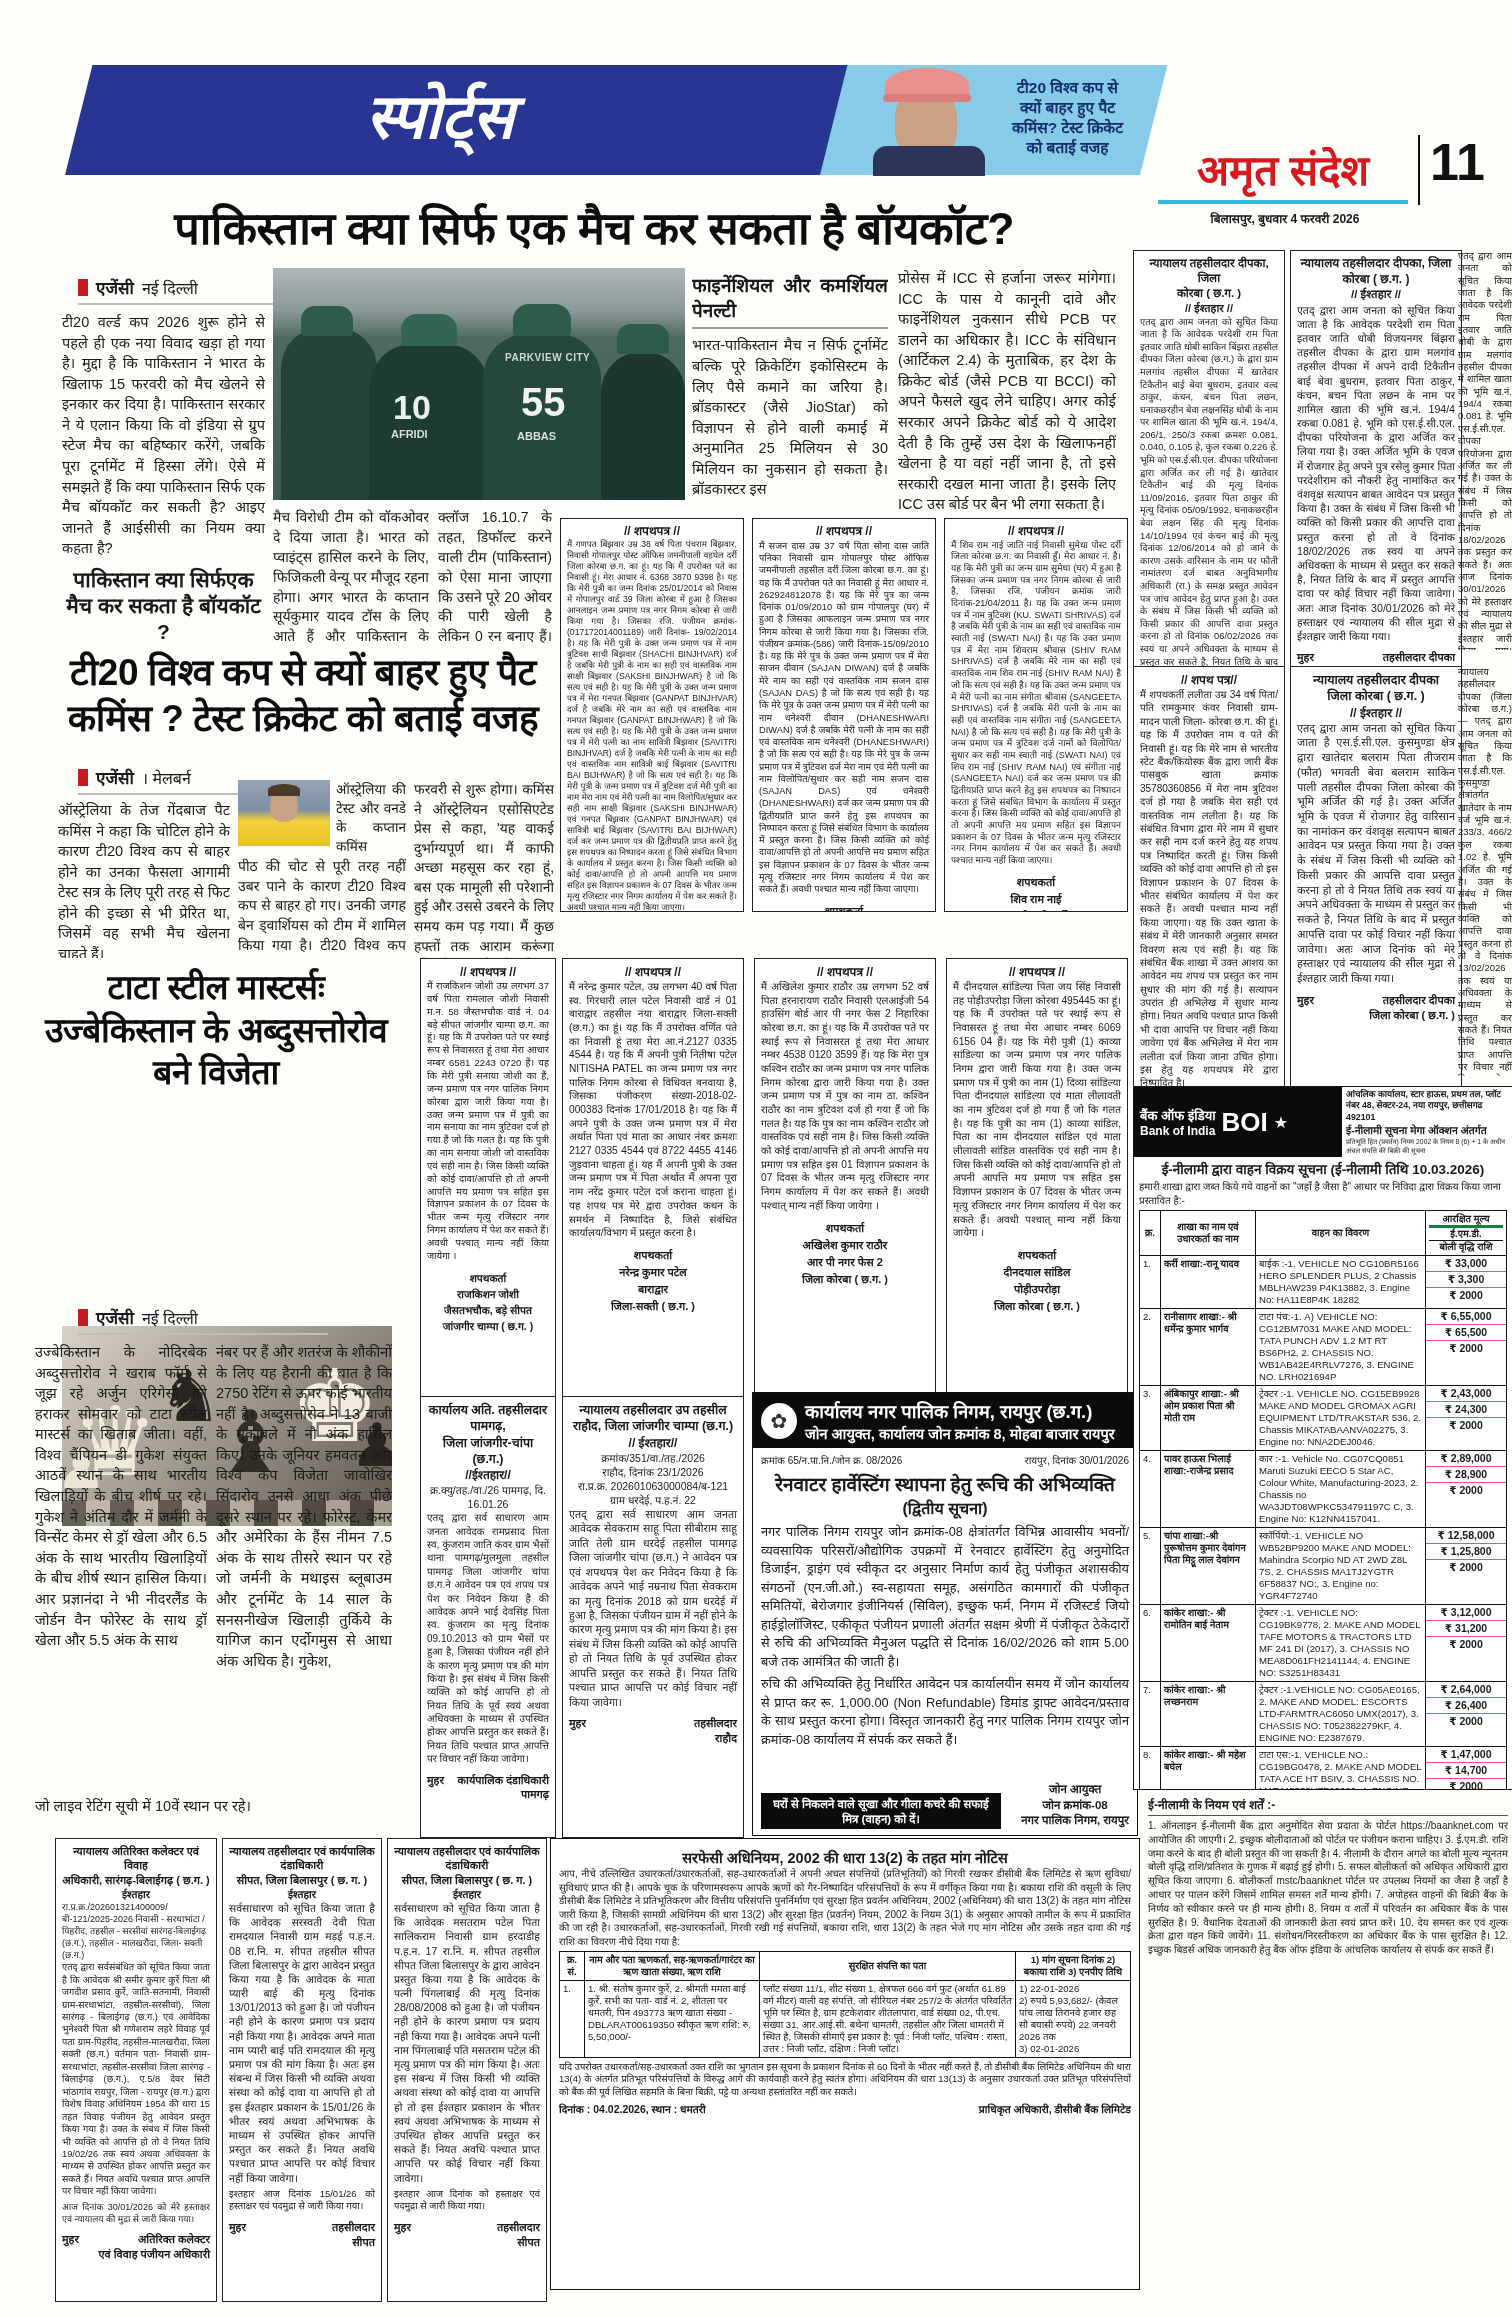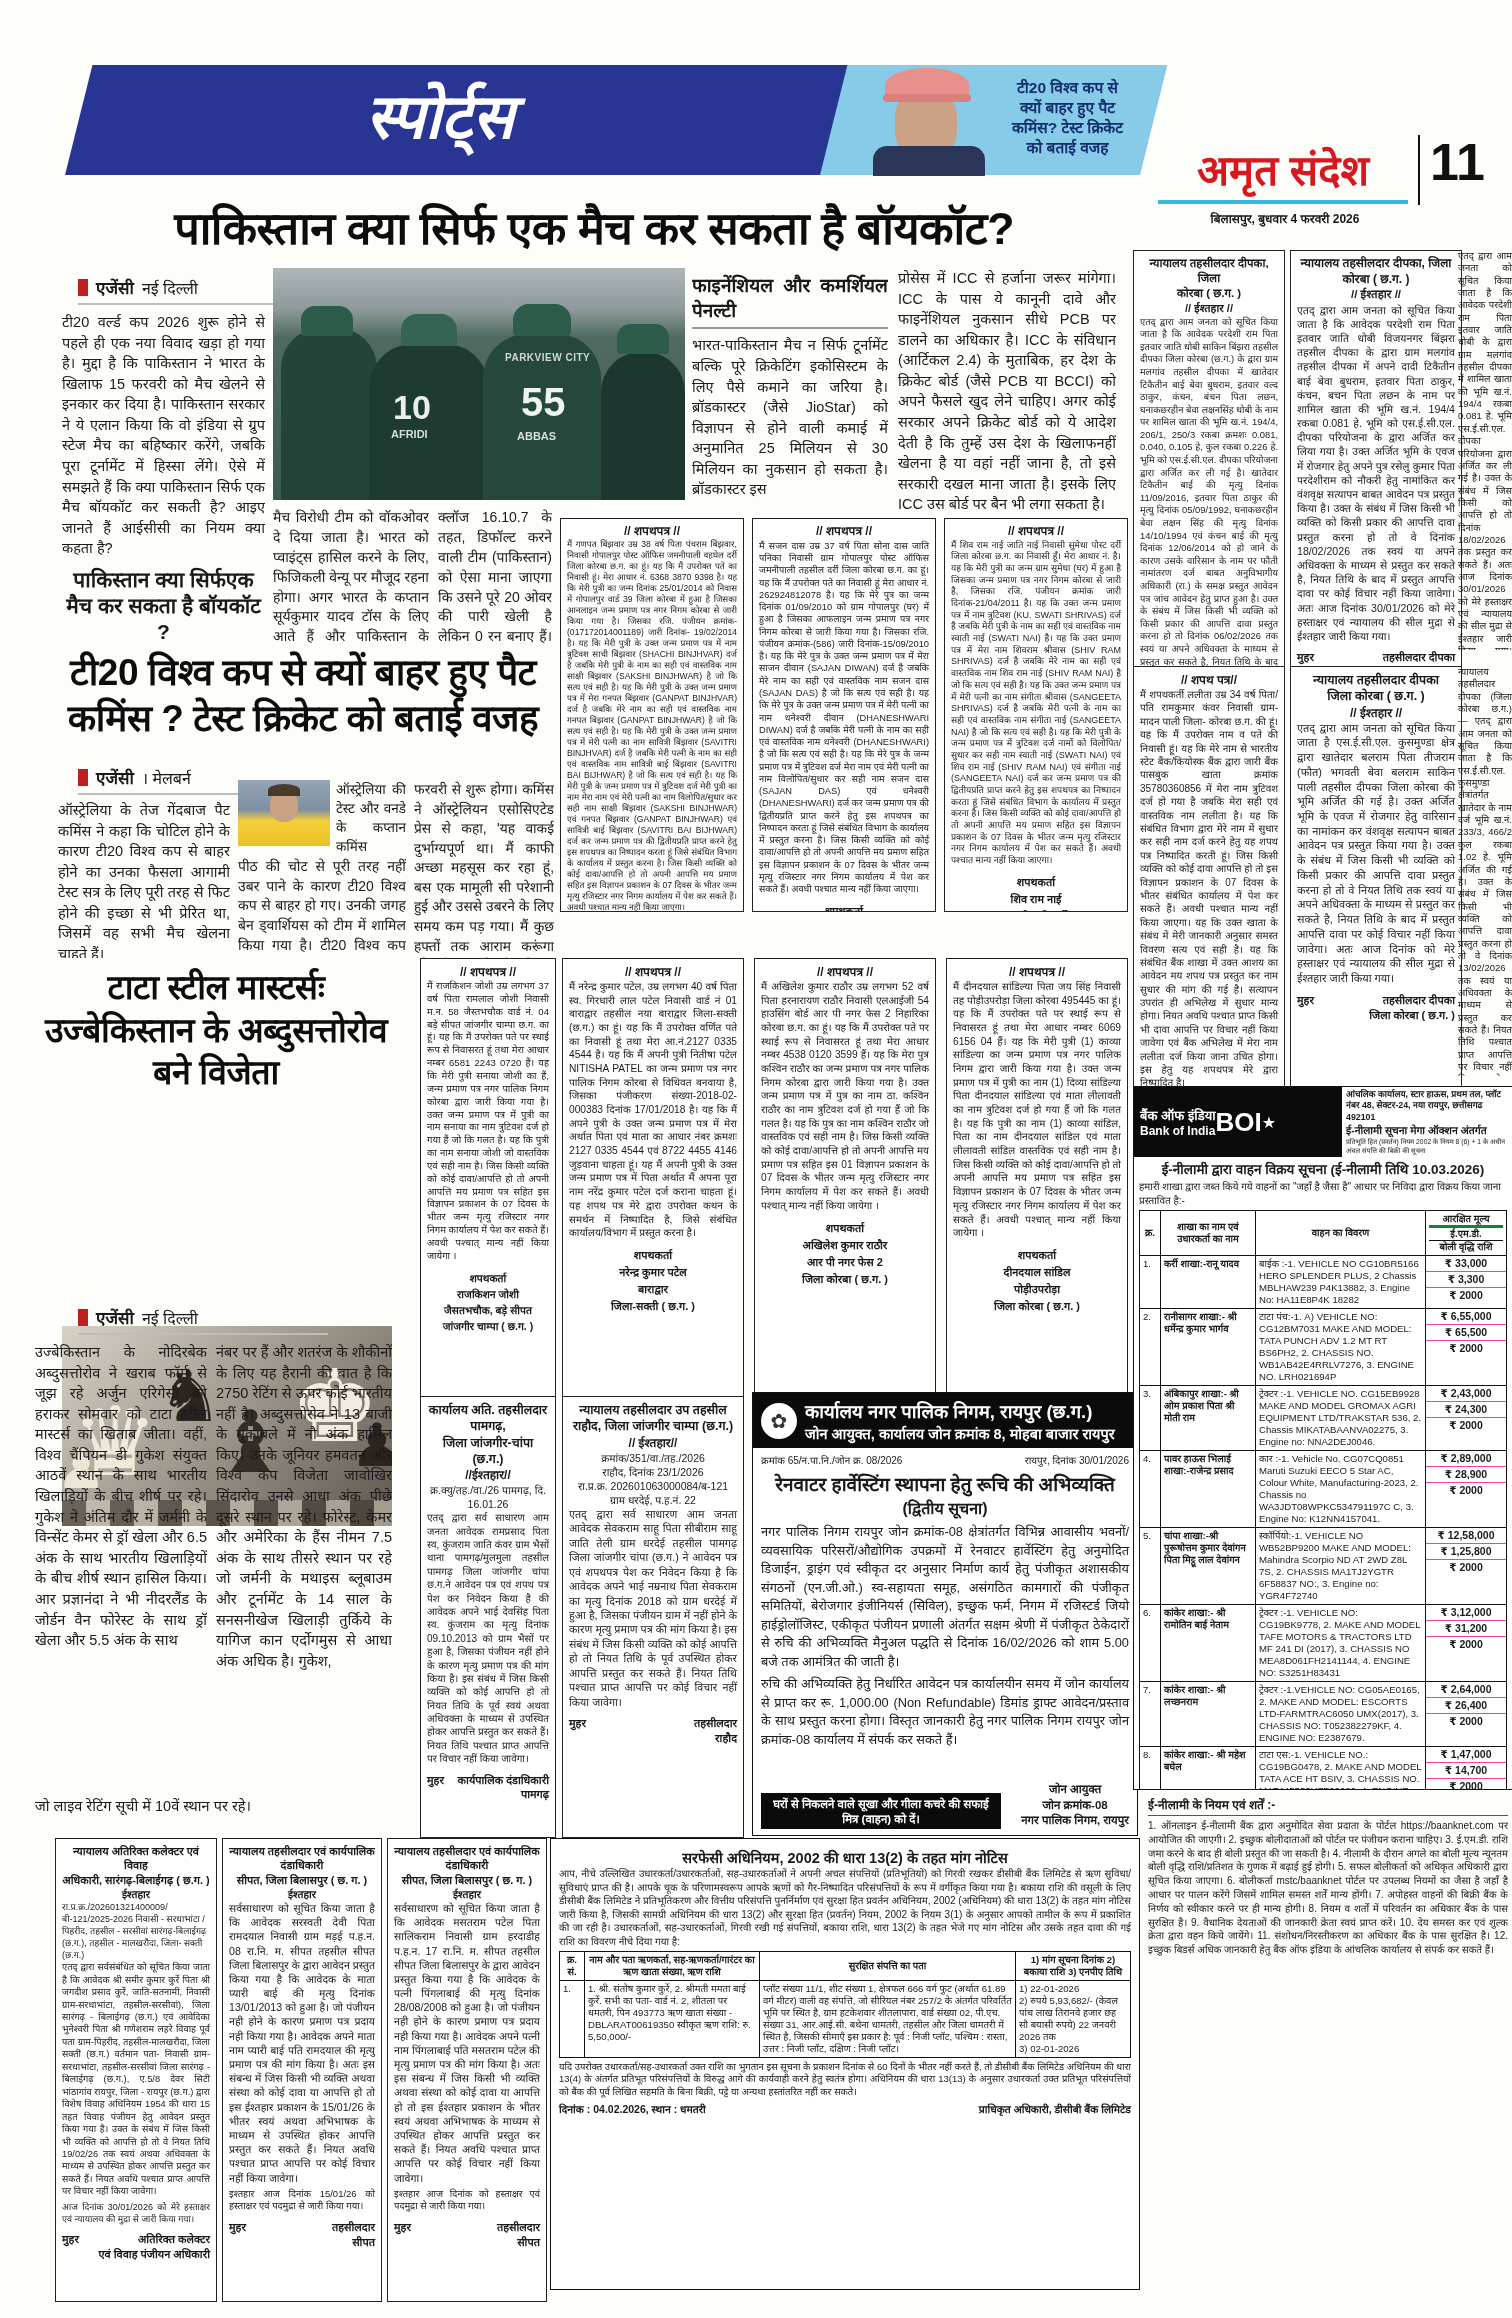--- a/index.html
+++ b/index.html
@@ -296,21 +296,21 @@
         <span>मुहर</span>
       <span style="text-align:right;"><span>तहसीलदार दीपका</span><br><span>जिला कोरबा ( छ.ग. )</span></span>
       </div>
   </div>
 
   <div class="abs just" style="left:1458px;top:250px;width:54px;height:400px;overflow:hidden;font-size:9.5px;line-height:1.3;">एतद् द्वारा आम जनता को सूचित किया जाता है कि आवेदक परदेशी राम पिता इतवार जाति धोबी के द्वारा ग्राम मलगांव तहसील दीपका में शामिल खाता की भूमि ख.नं. 194/4 रकबा 0.081 हे. भूमि एस.ई.सी.एल. दीपका परियोजना द्वारा अर्जित कर ली गई है। उक्त के संबंध में जिस किसी को आपत्ति हो तो दिनांक 18/02/2026 तक प्रस्तुत कर सकते हैं। अतः आज दिनांक 30/01/2026 को मेरे हस्ताक्षर एवं न्यायालय की सील मुद्रा से ईश्तहार जारी किया गया। मुहर — तहसीलदार दीपका जिला कोरबा (छ.ग.)</div>
   <div class="abs just" style="left:1458px;top:666px;width:54px;height:410px;overflow:hidden;font-size:9.5px;line-height:1.3;">न्यायालय तहसीलदार दीपका (जिला कोरबा छ.ग.) — एतद् द्वारा आम जनता को सूचित किया जाता है कि एस.ई.सी.एल. कुसमुण्डा क्षेत्रांतर्गत खातेदार के नाम दर्ज भूमि ख.नं. 233/3, 466/2 कुल रकबा 1.02 हे. भूमि अर्जित की गई है। उक्त के संबंध में जिस किसी भी व्यक्ति को आपत्ति दावा प्रस्तुत करना हो तो वे दिनांक 13/02/2026 तक स्वयं या अधिवक्ता के माध्यम से प्रस्तुत कर सकते हैं। नियत तिथि पश्चात प्राप्त आपत्ति पर विचार नहीं किया जावेगा। अतः आज दिनांक 28/01/2026 को मेरे हस्ताक्षर एवं न्यायालय की सील मुद्रा से ईश्तहार जारी किया गया। तहसीलदार दीपका जिला कोरबा (छ.ग.)</div>
 
   <div class="abs" style="left:1133px;top:1086px;width:378px;height:702px;border:1.5px solid #111;background:#fff;overflow:hidden;">
     <div style="display:flex;">
-      <div class="blackbar" style="flex:0 0 196px;display:flex;align-items:center;gap:0;padding:4px 6px;">
+      <div class="blackbar" style="flex:0 0 196px;display:flex;align-items:center;gap:6px;padding:4px 6px;">
         <div>
           <div style="font-weight:800;font-size:13px;">बैंक ऑफ इंडिया</div>
           <div style="font-weight:700;font-size:12px;">Bank of India</div>
         </div>
         <div style="font-weight:800;font-size:26px;">BOI</div>
         <div style="font-size:16px;">★</div>
       </div>
       <div style="flex:1;padding:2px 4px;">
         <div style="font-weight:700;font-size:8.8px;line-height:1.3;">आंचलिक कार्यालय, स्टार हाऊस, प्रथम तल, प्लॉट नंबर 48, सेक्टर-24, नया रायपुर, छत्तीसगढ 492101</div>
         <div style="font-weight:800;font-size:10.5px;">ई-नीलामी सूचना मेगा ऑक्शन अंतर्गत</div>

